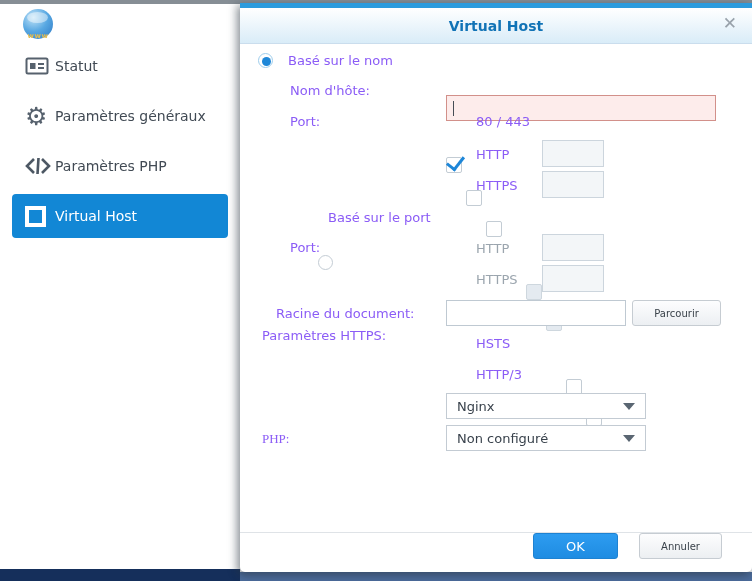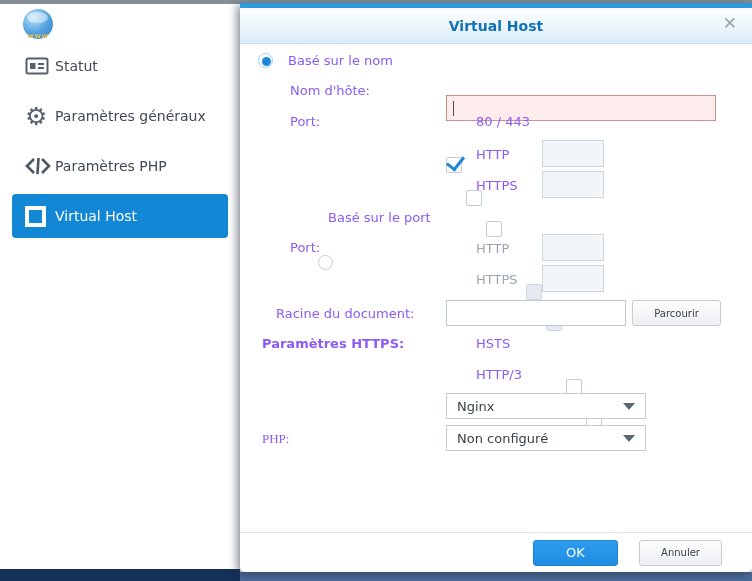--- a/index.html
+++ b/index.html
@@ -79,21 +79,21 @@
   .select .arrow { margin-left:auto; width:0; height:0; border-left:6px solid transparent;
           border-right:6px solid transparent; border-top:7px solid #5a6672; }
 
   
   .btn-gray { height:26px; background:linear-gradient(#fdfdfe,#eceff2); border:1px solid #c6ccd2;
           border-radius:3px; color:#3a424a; font-size:10px; font-family:inherit;
           display:inline-flex; align-items:center; justify-content:center; cursor:pointer; }
   .btn-ok { height:26px; width:85px; background:linear-gradient(#2d9cf0,#1f8ce2); border:1px solid #1e82d2;
           border-radius:3px; color:#fff; font-size:13px; font-family:inherit;
           display:inline-flex; align-items:center; justify-content:center; cursor:pointer; }
-  .footer { height:40px; border-top:1px solid #dfe3e7; display:flex; align-items:center;
+  .footer { height:40px; border-top:1px solid #dfe3e7; display:flex; 
           justify-content:flex-end; padding-right:30px; gap:9px; }
 
   svg .stk { stroke:#56616d; stroke-width:2; fill:none; }
 </style>
 </head>
 <body>
 
 <div class="top-strip"></div>
 
 <div class="sidebar">
@@ -187,21 +187,21 @@
     <span class="cb disabled abs" style="left:206px; top:227px;"></span>
     <span class="lbl-dis abs" style="left:236px; top:228px;">HTTPS</span>
     <div class="small-input abs" style="left:302px; top:221px;"></div>
 
     
     <span class="lbl abs" style="left:22px; top:262px;margin-left:14px;">Racine du document:</span>
     <div class="text-input abs" style="left:206px; top:256px;"></div>
     <button class="btn-gray abs" style="left:392px; top:256px; width:89px;">Parcourir</button>
 
     
-    <span class="lbl abs" style="left:22px; top:292px;font-weight:bold;">Paramètres HTTPS:</span>
+    <span class="lbl abs" style="left:22px; top:284px;">Paramètres HTTPS:</span>
     <span class="cb abs" style="left:206px; top:291px;"></span>
     <span class="lbl abs" style="left:236px; top:292px;">HSTS</span>
 
     <span class="cb abs" style="left:206px; top:322px;"></span>
     <span class="lbl abs" style="left:236px; top:323px;">HTTP/3</span>
 
     
     <div class="select abs" style="left:206px; top:349px;">
       <span>Nginx</span>
       <span class="arrow"></span>

